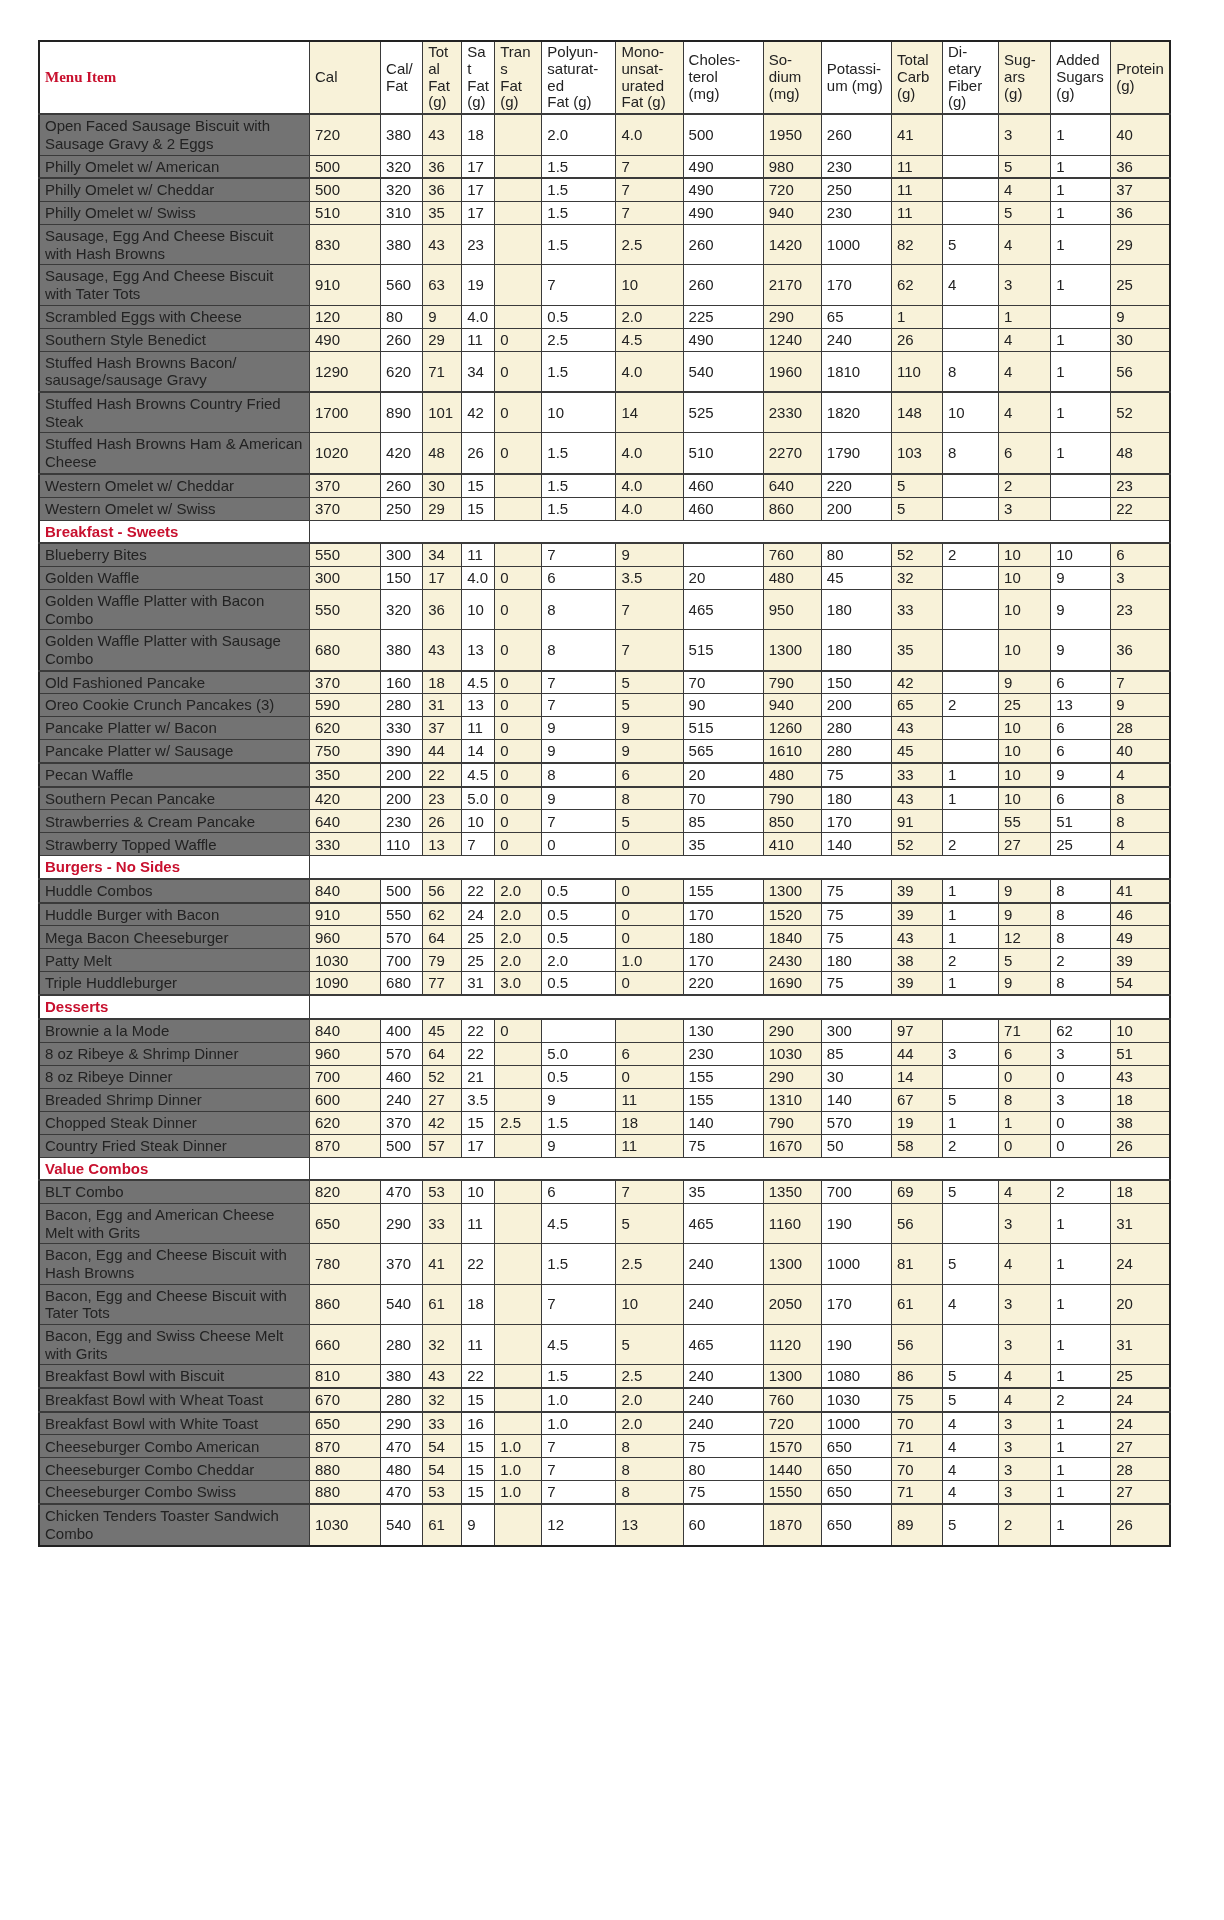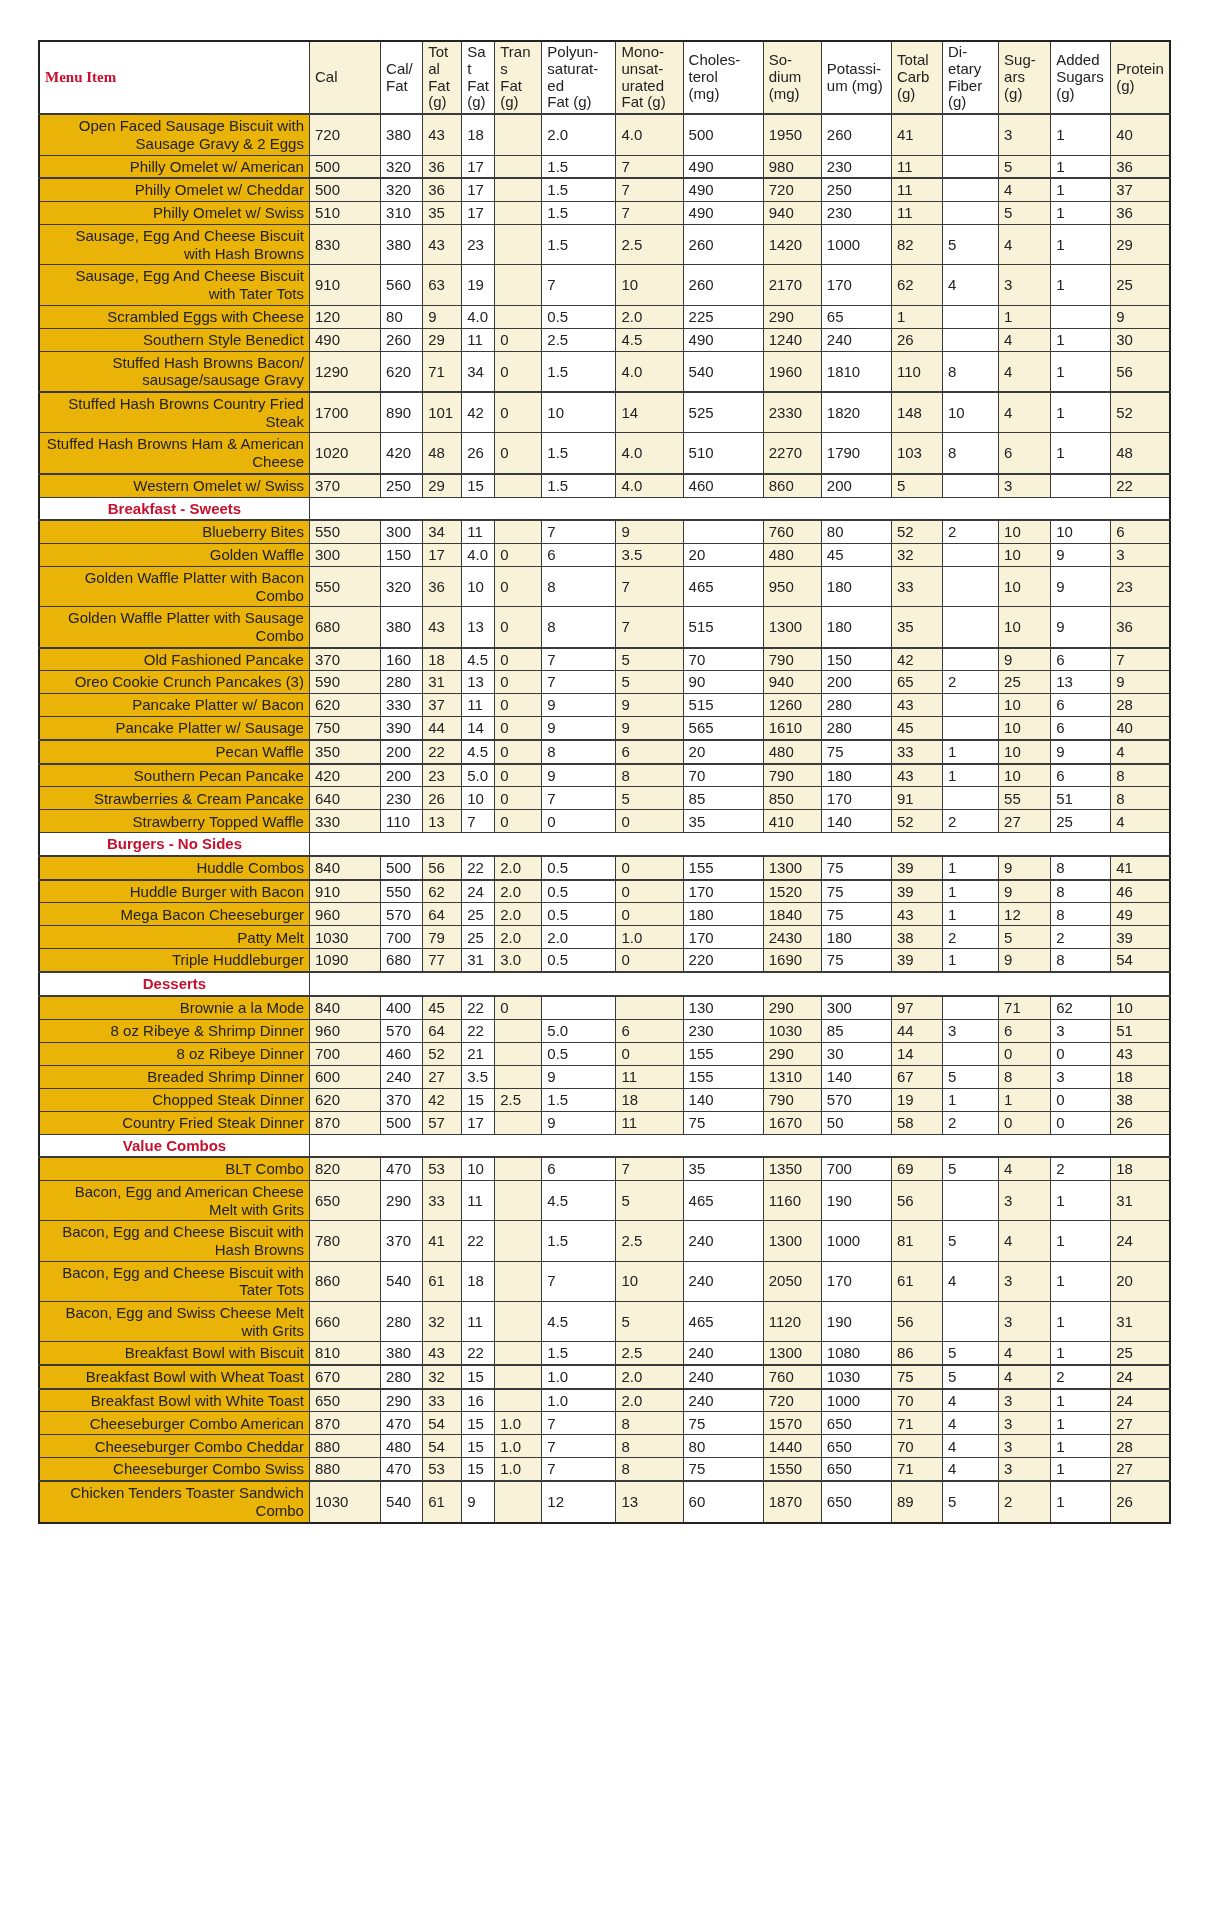--- a/index.html
+++ b/index.html
@@ -27,22 +27,22 @@
     white-space:pre-line;
     line-height:1.12;
     height:66px;
     border-bottom:2px solid var(--bd);
     font-weight:400;
     margin-left:8px;
   }
   
   th:nth-child(even), td:nth-child(even){background:var(--beige);}
   th.menu-head{color:var(--red);font-weight:700;font-family:Liberation Serif, serif;}
-  td.item{background:#eab308;text-align:right;}
-  tr.section-row td{border-bottom:2px solid var(--bd);height:16px;text-align:center;}
+  td.item{background:#737373;}
+  tr.section-row td{border-bottom:2px solid var(--bd);height:16px;}
   td.sec-title{color:var(--red);font-weight:700;background:#fff;}
   td.spacer{background:#fff;}
   tr.thick td{border-bottom:2px solid var(--bd);}
   tr.data-row td{height:23px;}
 </style>
 </head>
 <body>
 
 <div class="page">
   <table class="nutrition">
@@ -305,20 +305,38 @@
           <td>510</td>
           <td>2270</td>
           <td>1790</td>
           <td>103</td>
           <td>8</td>
           <td>6</td>
           <td>1</td>
           <td>48</td>
         </tr>
         <tr class="data-row">
+          <td class="item">Western Omelet w/ Cheddar</td>
+          <td>370</td>
+          <td>260</td>
+          <td>30</td>
+          <td>15</td>
+          <td></td>
+          <td>1.5</td>
+          <td>4.0</td>
+          <td>460</td>
+          <td>640</td>
+          <td>220</td>
+          <td>5</td>
+          <td></td>
+          <td>2</td>
+          <td></td>
+          <td>23</td>
+        </tr>
+        <tr class="data-row">
           <td class="item">Western Omelet w/ Swiss</td>
           <td>370</td>
           <td>250</td>
           <td>29</td>
           <td>15</td>
           <td></td>
           <td>1.5</td>
           <td>4.0</td>
           <td>460</td>
           <td>860</td>

